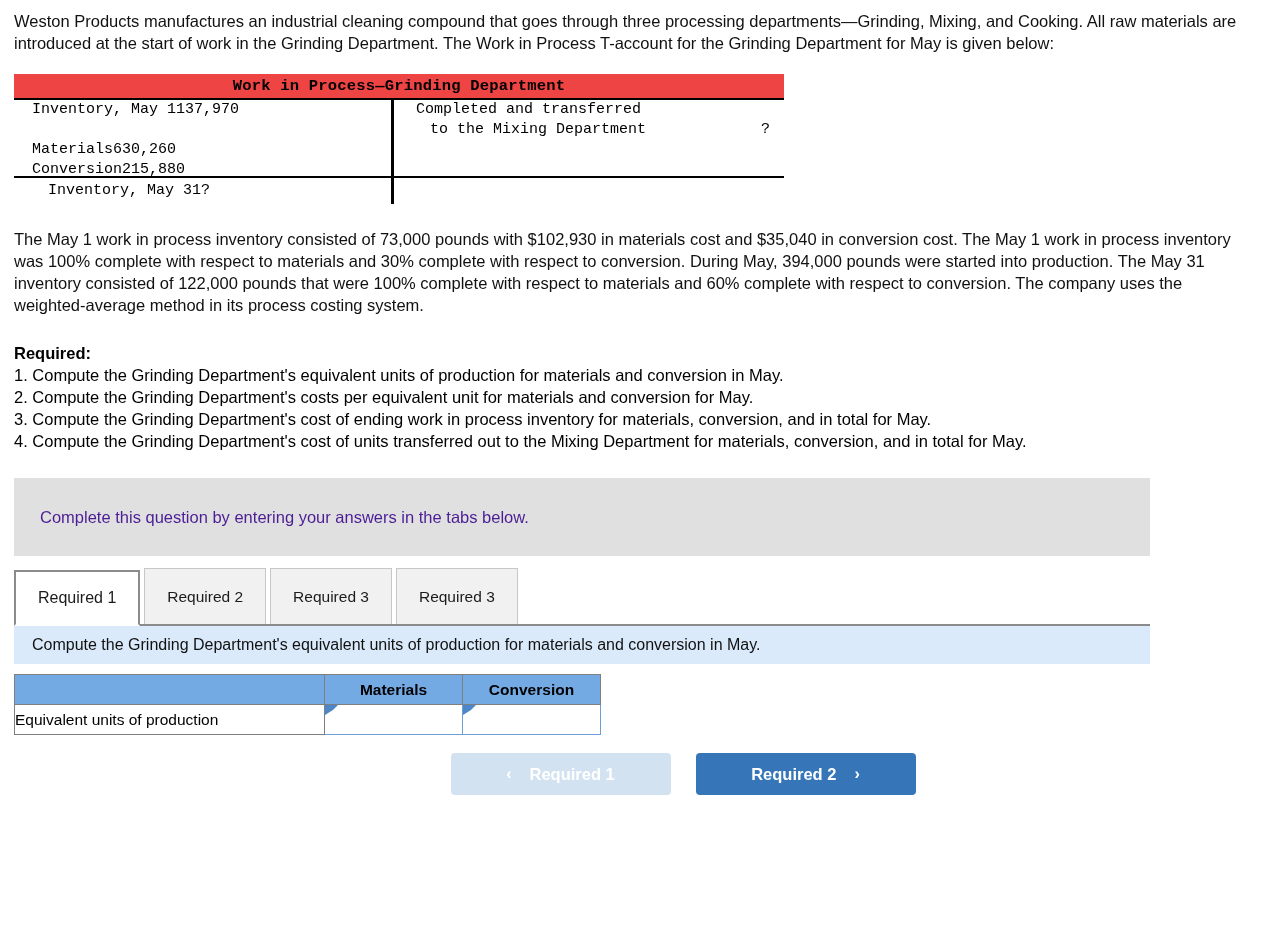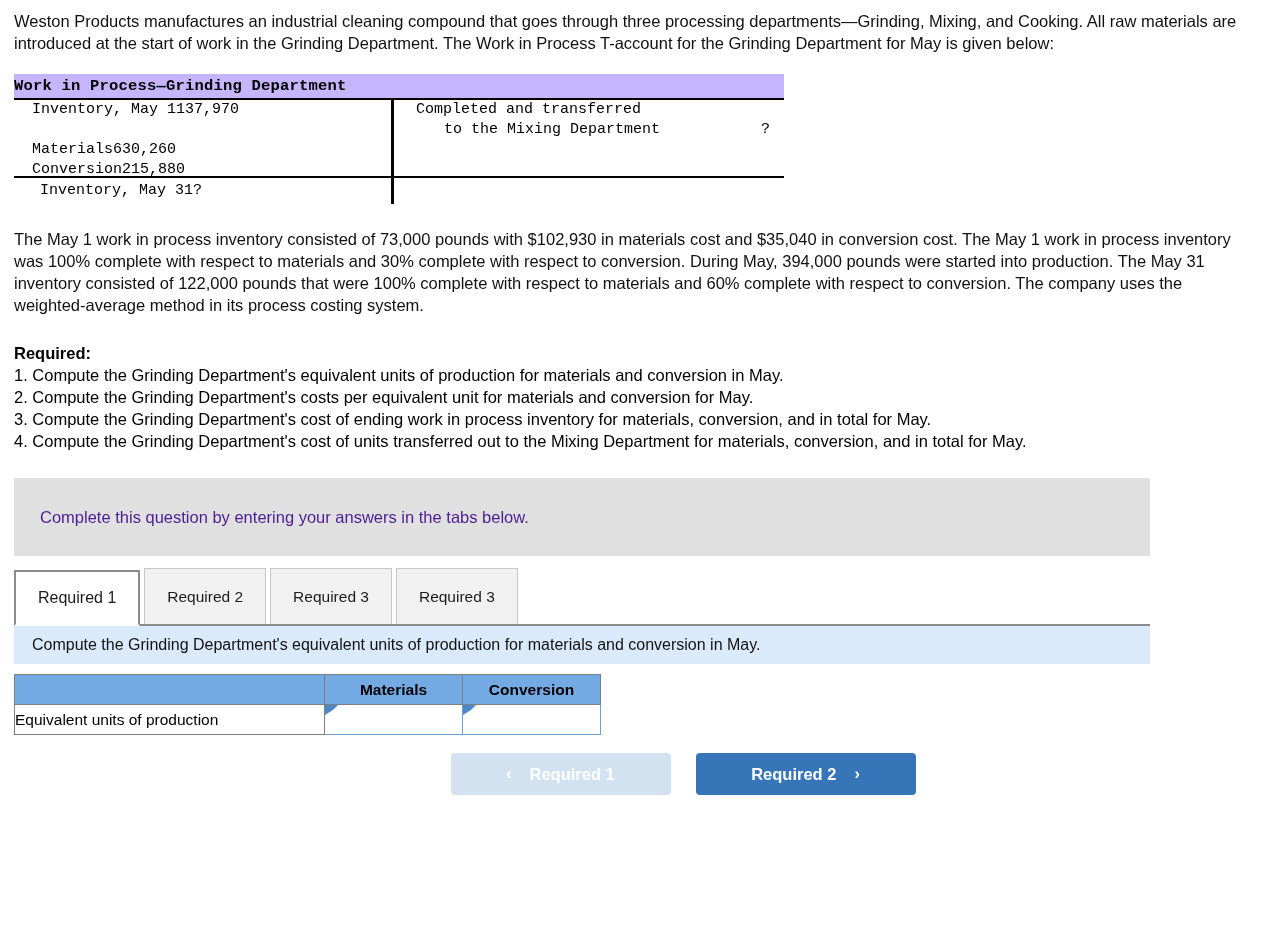--- a/index.html
+++ b/index.html
@@ -28,21 +28,22 @@
 
   
   .taccount {
     width: 770px;
     margin: 18px 0 0 0;
     font-family: "Liberation Mono", monospace;
     font-size: 15px;
     position: relative;
   }
   .ta-title {
-    background: #c4b5fd;
+    background: #ef4444;
+    text-align: center;
     font-weight: bold;
     font-size: 15.5px;
     letter-spacing: .2px;
     padding: 3px 0 3px 0;
     font-family: "Liberation Mono", monospace;
   }
   .ta-body {
     border-top: 2px solid #000;
     position: relative;
     height: 78px;
@@ -77,29 +78,29 @@
   .ta-row .amt { padding-right: 3px; }
   .ta-spacer { height: 20px; }
   .ta-rrow {
     display: flex;
     justify-content: space-between;
     padding: 0 14px 0 22px;
     line-height: 20px;
     white-space: pre;
     text-align: right;
   }
-  .ta-rrow2 { padding-left: 50px; }
+  .ta-rrow2 { padding-left: 36px; }
   .ta-foot {
     border-top: 2px solid #000;
     position: relative;
     height: 28px;
   }
   .ta-foot-left {
     position: absolute;
-    left: 8px; top: 0; width: 377px;
+    left: 16px; top: 0; width: 377px;
   }
   .ta-foot .ta-row { line-height: 26px; }
 
   
   .required-block { margin-top: 26px; }
   .required-head {
     font-weight: bold;
     font-size: 16.5px;
     line-height: 22px;
   }

